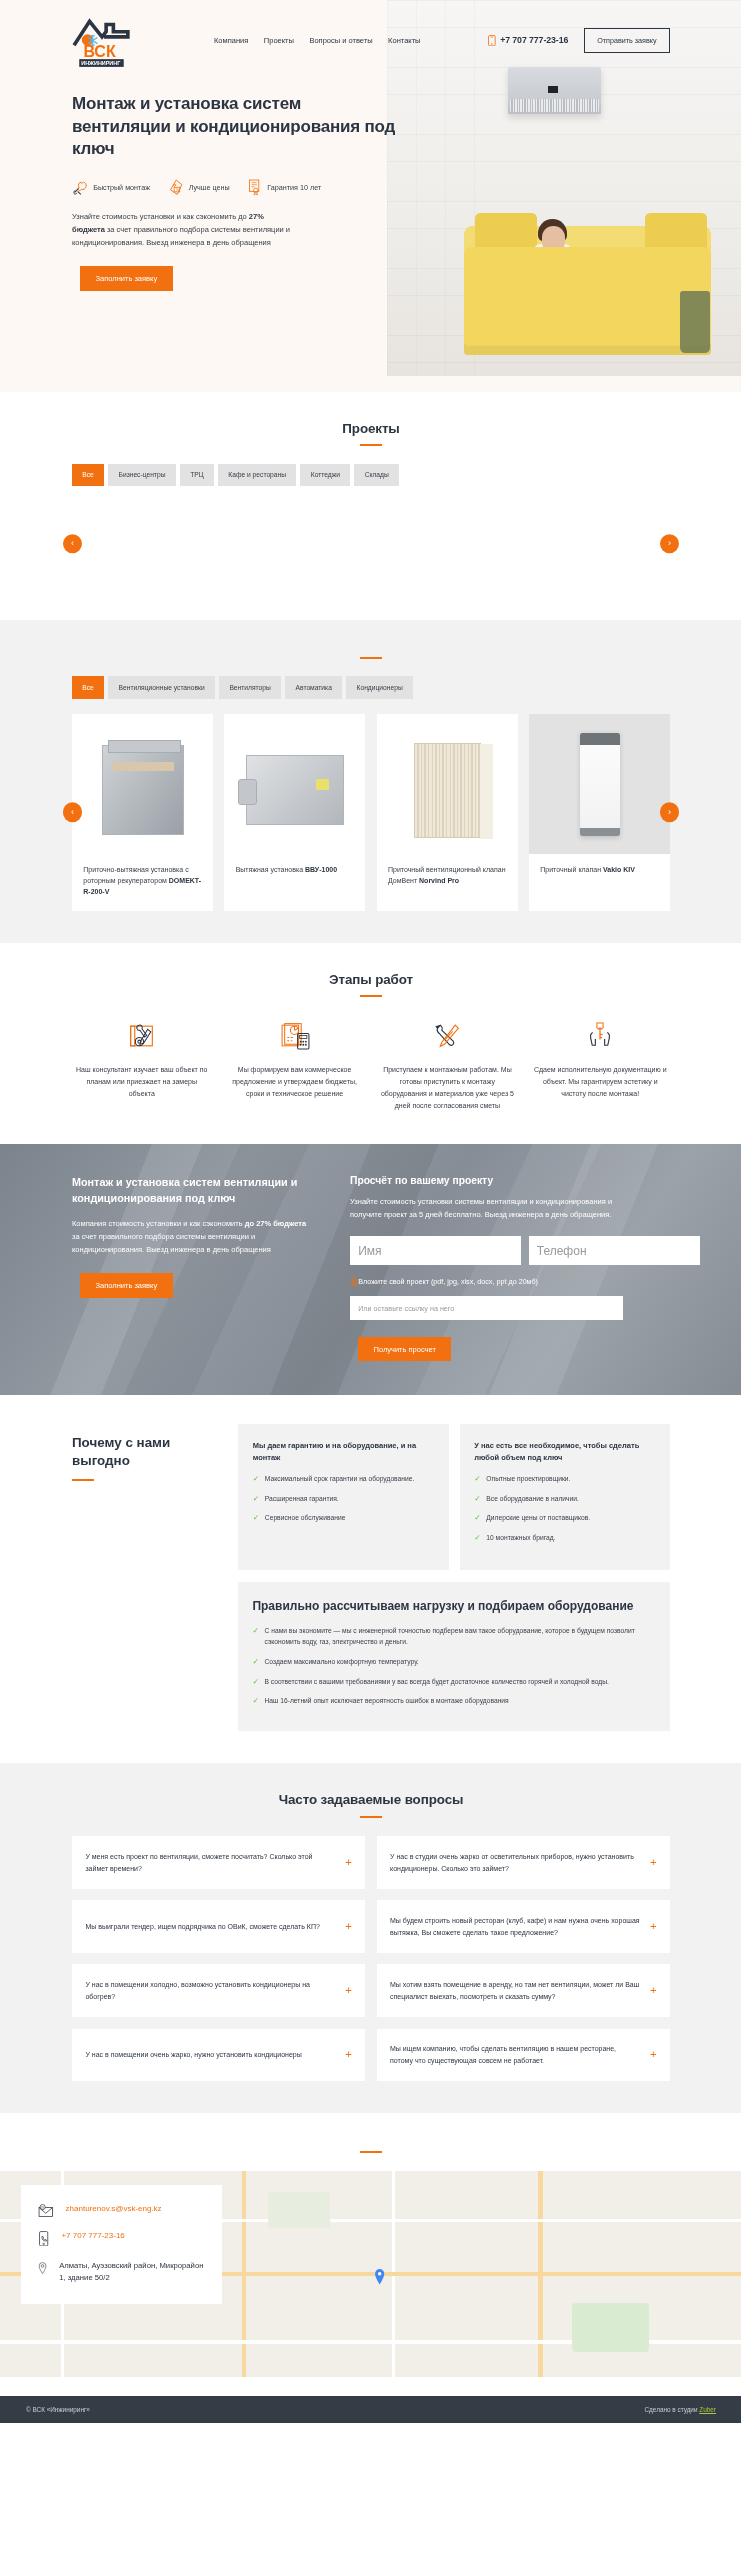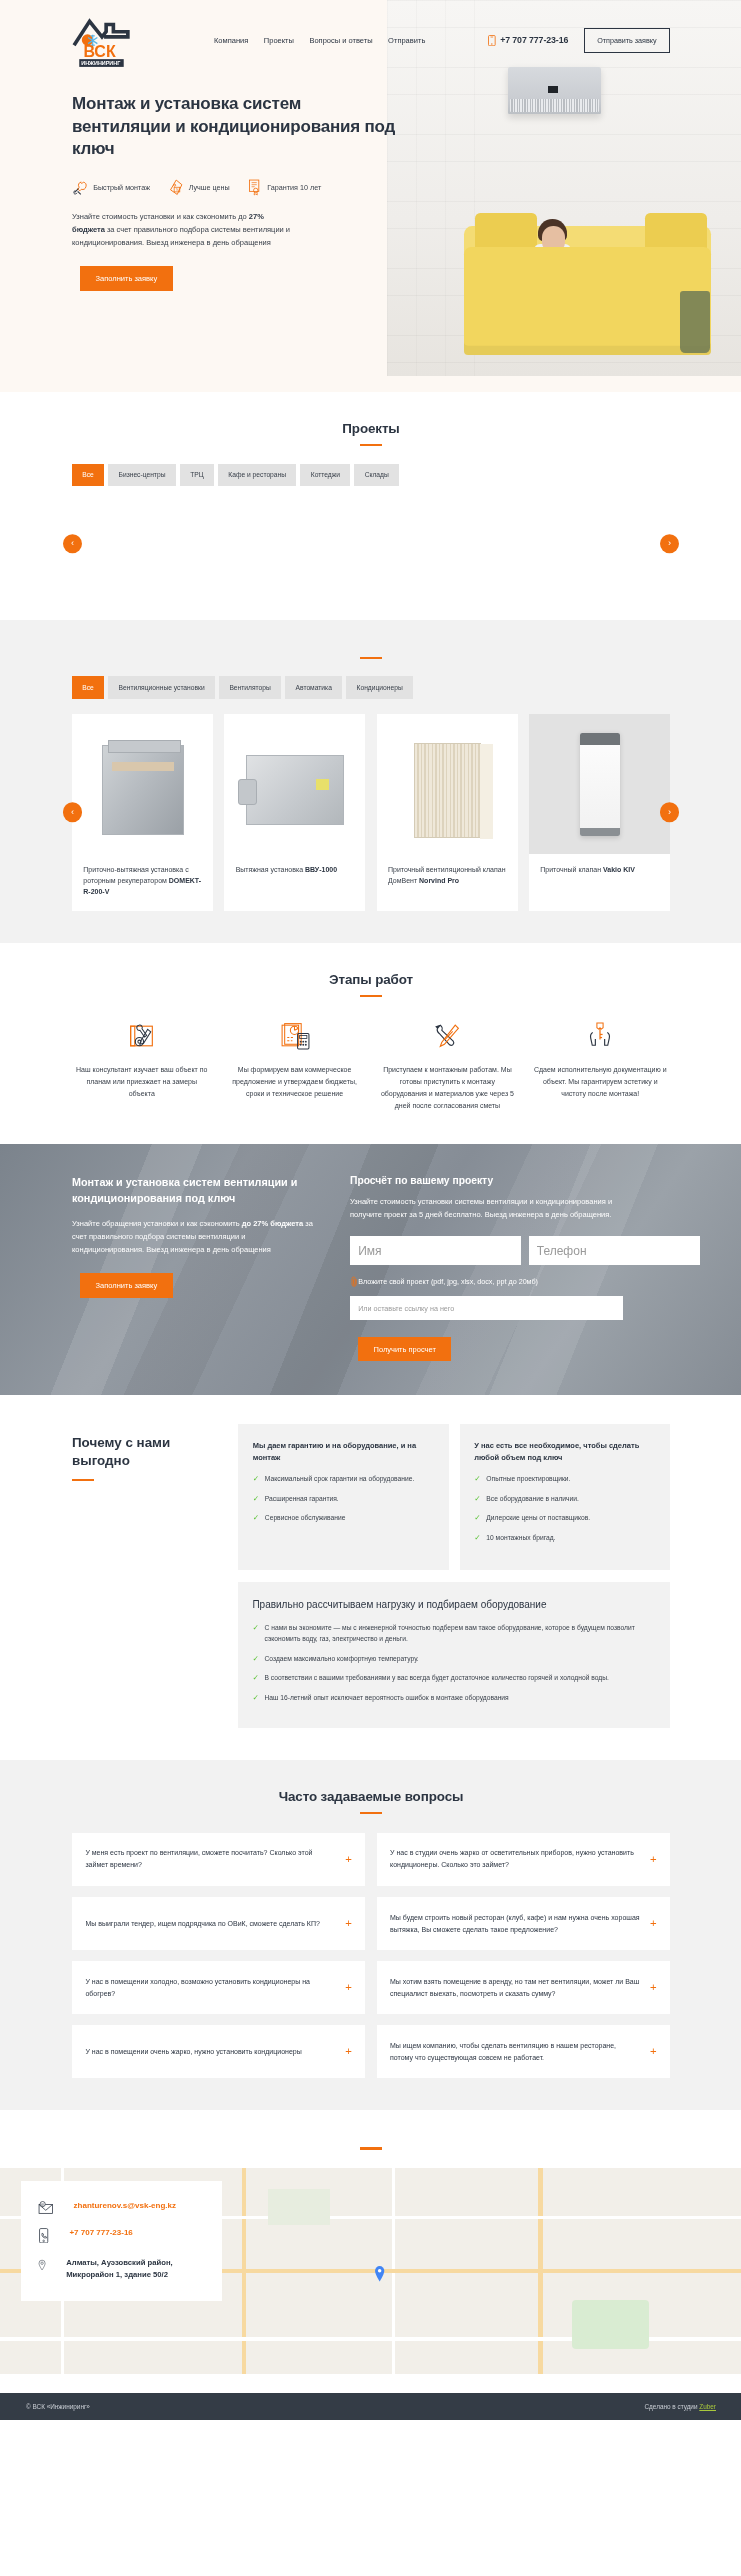--- a/index.html
+++ b/index.html
@@ -231,21 +231,21 @@
       linear-gradient(90deg, transparent 392px, #ffffff 392px 395px, transparent 395px),
       linear-gradient(90deg, transparent 538px, #f7d9a0 538px 543px, transparent 543px);
   }
   .map-green { position:absolute; right:93px; bottom:25px; width:77px; height:49px; background:#d9ecd2; border-radius:4.1px;}
   .map-green2 { position:absolute; left:268px; top:20.6px; width:62px; height:36px; background:#e7eddf; }
   .map-pin { position:absolute; left:374px; top:98px; width:11.3px; height:15.5px; }
   .contact-card {
     position: absolute; left: 20.6px; top: 13.4px;
     width: 201px; background: #fff; padding: 19.6px 17.5px;
   }
-  .crow { display: flex; align-items: flex-start; gap: 20px; margin-bottom: 13.4px; font-weight: bold; }
+  .crow { display: flex; align-items: flex-start; gap: 12px; margin-bottom: 13.4px; }
   .crow:last-child { margin-bottom: 0; }
   .clink { color: #f2700f; font-size: 8px; text-decoration: none; }
   .caddr { font-size: 7.7px; line-height: 1.6; color: #2c3542; }
 
   
   footer {
     background: #343c46; color: #c9ced4;
     height: 27px; display: flex; align-items: center;
   }
   footer .wrap { display: flex; justify-content: space-between; width: 690px; align-items:center;}
@@ -286,21 +286,21 @@
           <text x="22" y="85" font-family="Liberation Sans, sans-serif" font-size="31" font-weight="bold" fill="#f2700f">ВСК</text>
           <rect x="14" y="89" width="86" height="15" fill="#2c3542"></rect>
           <text x="18" y="101" font-family="Liberation Sans, sans-serif" font-size="10.5" font-weight="bold" fill="#ffffff">ИНЖИНИРИНГ</text>
         </svg>
       </a>
 
       <nav class="nav">
         <a href="#">Компания</a>
         <a href="#">Проекты</a>
         <a href="#">Вопросы и ответы</a>
-        <a href="#">Отправить</a>
+        <a href="#">Контакты</a>
       </nav>
 
       <div class="phone-block">
         <svg width="7.7" height="11.3" viewBox="0 0 15 22">
           <rect x="1" y="1" width="13" height="20" rx="2" fill="none" stroke="#f2700f" stroke-width="1.6"></rect>
           <line x1="5" y1="4" x2="10" y2="4" stroke="#f2700f" stroke-width="1.4"></line>
           <circle cx="7.5" cy="17.5" r="1.3" fill="#f2700f"></circle>
         </svg>
         <span class="phone-num">+7 707 777-23-16</span>
       </div>
@@ -486,21 +486,21 @@
         <p>Сдаем исполнительную документацию и объект. Мы гарантируем эстетику и чистоту после монтажа!</p>
       </div>
     </div>
   </div>
 </section>
 
 <section class="cta">
   <div class="wrap" style="position:relative;">
     <div class="cta-left">
       <h2>Монтаж и установка систем вентиляции и кондиционирования под ключ</h2>
-      <p><span>Узнайте обращения установки и как сэкономить </span><b>до 27% бюджета</b><span> за счет правильного подбора системы вентиляции и кондиционирования. Выезд инженера в день обращения</span></p>
+      <p><span>Компания стоимость установки и как сэкономить </span><b>до 27% бюджета</b><span> за счет правильного подбора системы вентиляции и кондиционирования. Выезд инженера в день обращения</span></p>
       <button class="btn-orange">Заполнить заявку</button>
     </div>
 
     <div class="cta-form">
       <h3>Просчёт по вашему проекту</h3>
       <p class="lead">Узнайте стоимость установки системы вентиляции и кондиционирования и получите проект за 5 дней бесплатно. Выезд инженера в день обращения.</p>
 
       <div class="row2">
         <input class="inp" type="text" value="" placeholder="Имя" style="">
         <input class="inp" type="text" value="" placeholder="Телефон" style="">
@@ -567,21 +567,21 @@
                 <span>10 монтажных бригад.</span>
               </div>
           </div>
         </div>
       </div>
     </div>
 
     <div style="display:flex;">
       <div style="width:166px;flex:0 0 auto;"></div>
       <div class="wbox-wide" style="flex:1 1 auto;">
-        <h4 style="font-size:10px;font-weight:normal;line-height:1.6;">Правильно рассчитываем нагрузку и подбираем оборудование</h4>
+        <h4 style="font-size:12px;font-weight:bold;line-height:1.6;">Правильно рассчитываем нагрузку и подбираем оборудование</h4>
         <div class="wlist">
           <div class="wli">
               <span class="tick">✓</span>
               <span>С нами вы экономите — мы с инженерной точностью подберем вам такое оборудование, которое в будущем позволит сэкономить воду, газ, электричество и деньги.</span>
             </div>
           <div class="wli">
               <span class="tick">✓</span>
               <span>Создаем максимально комфортную температуру.</span>
             </div>
           <div class="wli">

